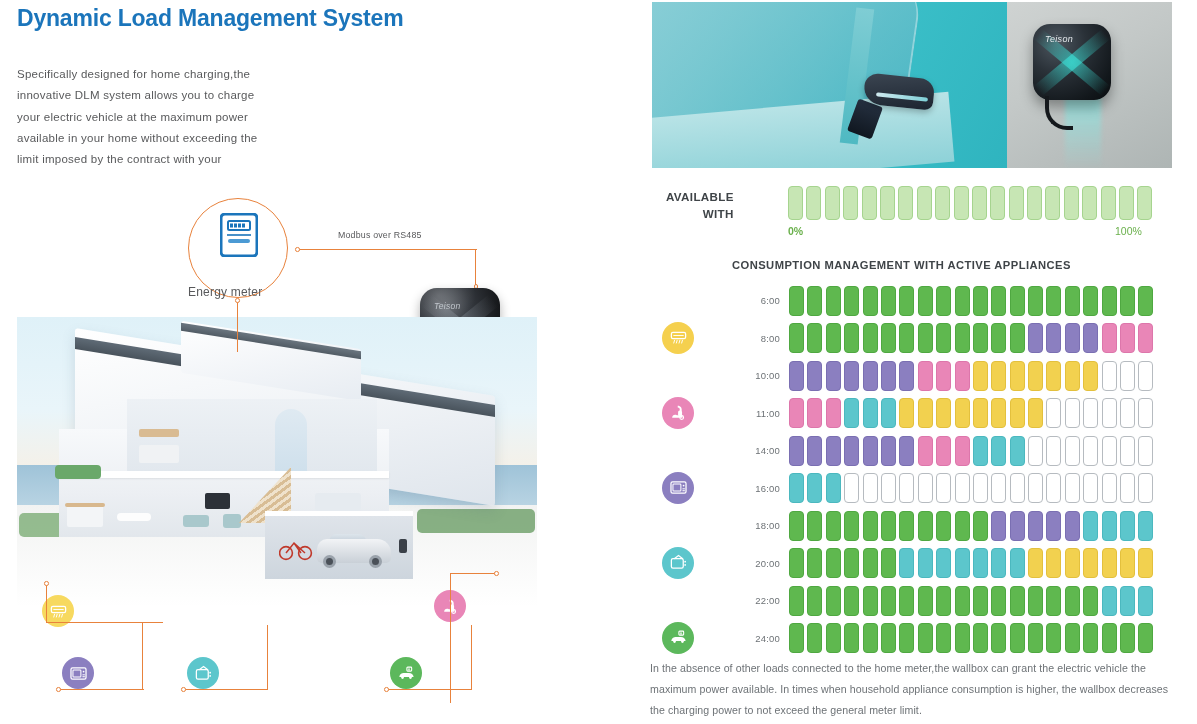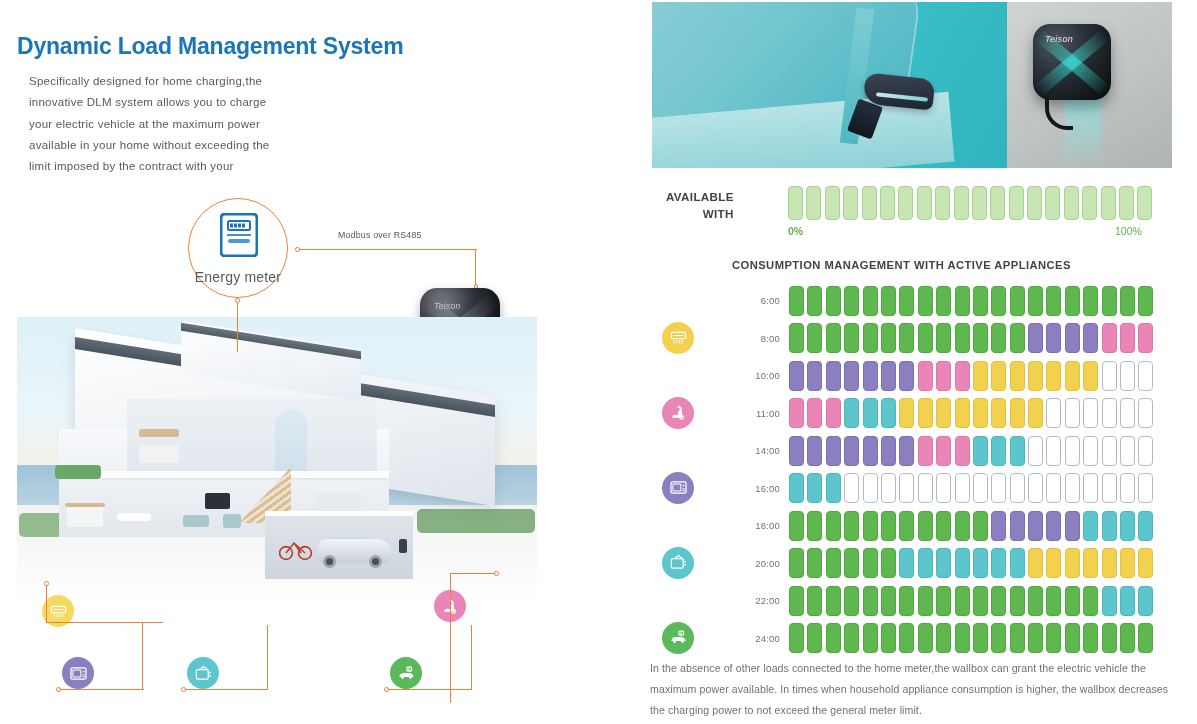--- a/index.html
+++ b/index.html
@@ -11,48 +11,46 @@
   }
   #page { position: relative; width: 1197px; height: 724px; background:#fff; }
 
   
   #left-col { position: absolute; left: 0; top: 0; width: 640px; height: 724px; }
 
   #page-title {
     position: absolute; left: 17px; top: 5px;
     font-size: 23px; font-weight: bold; letter-spacing: -0.2px;
     color: #1b75bb;
-    margin-top: 28px;
   }
 
   .intro-col {
-    position: absolute; top: 71px;
+    position: absolute; top: 64px;
     font-size: 11.5px; line-height: 21.3px; color: #58595b;
     letter-spacing: 0.25px;
-    margin-left: 12px;
   }
   #intro-col-1 { left: 17px;  width: 262px; }
   #intro-col-2 { left: 289px; width: 256px; letter-spacing: 0.05px; }
 
   
   #diagram { position: absolute; left: 0; top: 185px; width: 640px; height: 539px; }
 
   
   #meter-node {
     position: absolute; left: 188px; top: 13px;
     width: 100px; height: 100px; border-radius: 50%;
     border: 1.4px solid #e8823c; background: #fff;
   }
   #meter-glyph {
     position: absolute; left: 220px; top: 28px;
     width: 38px; height: 44px;
   }
   #meter-label {
-    position: absolute; left: 188px; top: 84px; width: 100px;
-    text-align: center; font-size: 14px; color: #58595b; letter-spacing:.2px;
+    position: absolute; left: 188px; top: 100px; width: 100px;
+    text-align: left; font-size: 12px; color: #58595b; letter-spacing:.2px;
   }
 
   
   #modbus-line-h {
     position: absolute; left: 297px; top: 64px; width: 180px; height: 1.4px;
     background: #e8823c;
   }
   #modbus-line-v {
     position: absolute; left: 475px; top: 64px; width: 1.4px; height: 38px;
     background: #e8823c;

